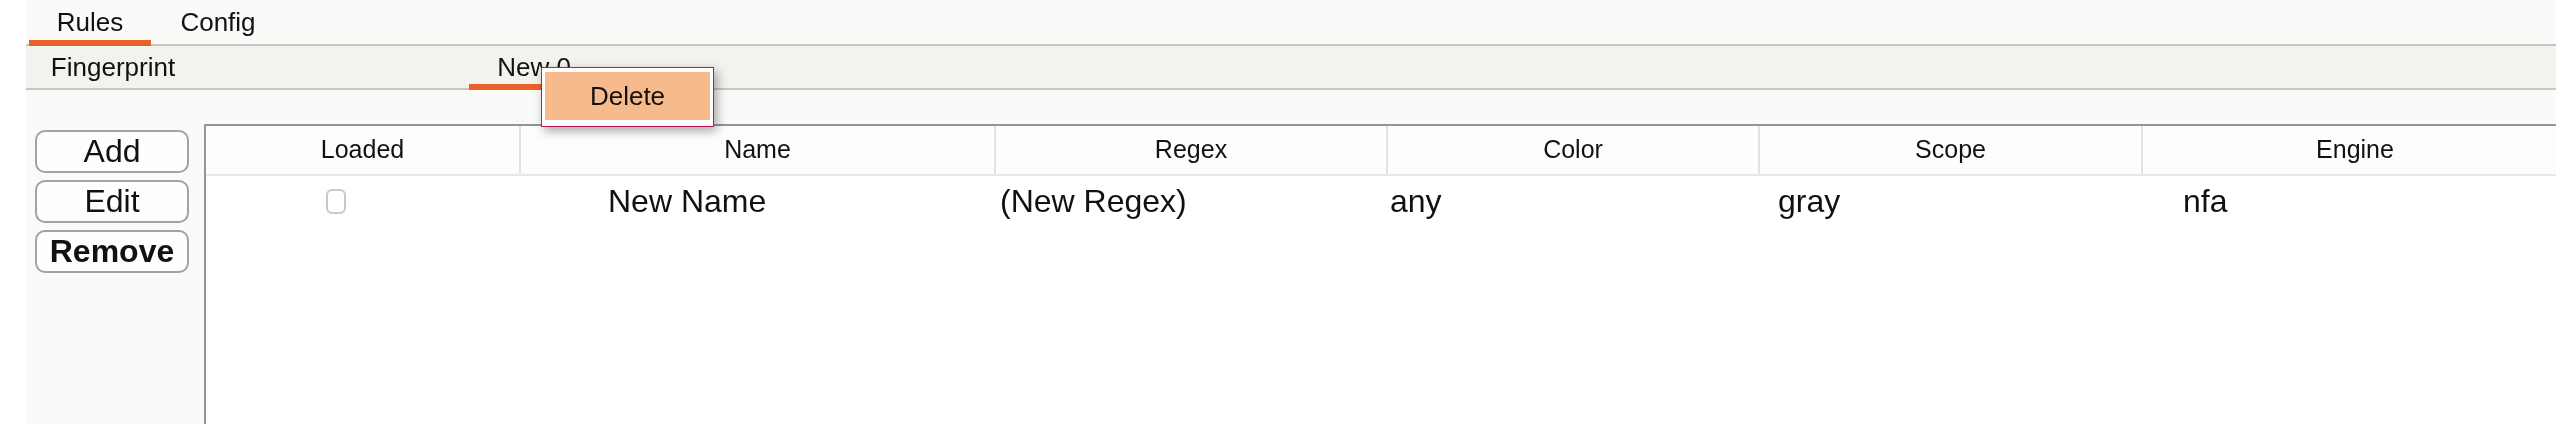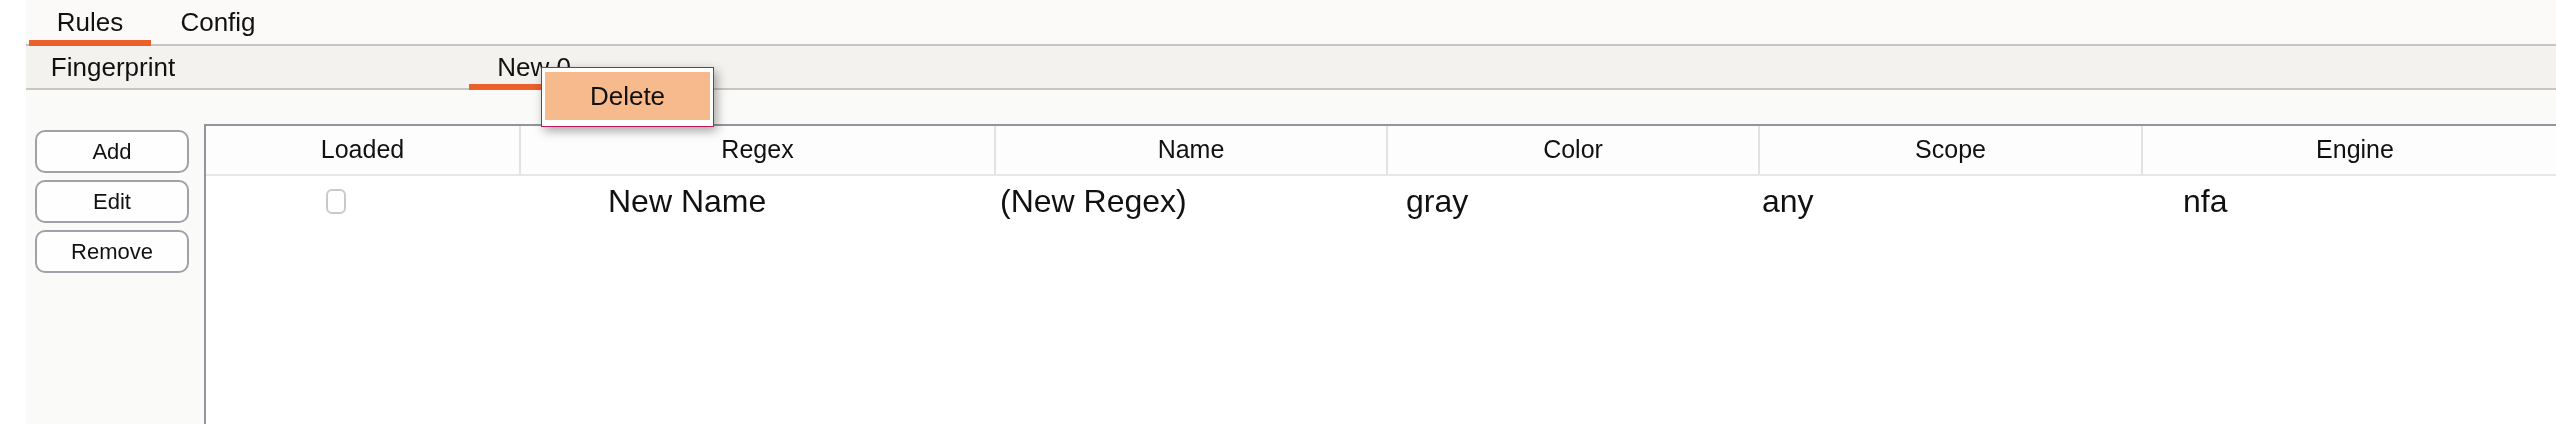--- a/index.html
+++ b/index.html
@@ -38,26 +38,26 @@
   .tab-new         { left: 443px; width: 130px; }
   .new-underline { position: absolute; left: 443px; top: 84px; width: 130px; height: 6px; background: var(--accent); }
 
   
   .content { position: absolute; left: 0; top: 90px; width: 2556px; height: 334px; background: #fafaf9; }
 
   
   .side-btn {
     position: absolute; left: 9px; width: 154px; height: 43px;
     box-sizing: border-box; border: 2px solid #a1a1a9; border-radius: 10px;
-    background: #fefefe; font-size: 22px; line-height: 39px; text-align: center;
+    background: #fefefe; font-size: 32px; line-height: 39px; text-align: center;
     font-family: inherit; color: #111; padding: 0; cursor: default;
   }
   .btn-add    { top: 130px; }
   .btn-edit   { top: 180px; }
-  .btn-remove { top: 230px; }
+  .btn-remove { top: 230px; font-weight: bold; }
 
   
   .table {
     position: absolute; left: 178px; top: 124px; width: 2365px; height: 300px;
     box-sizing: border-box; background: #ffffff;
     border: 2px solid #94949c; border-bottom: none;
   }
   .thead {
     display: grid; grid-template-columns: 315px 475px 392px 372px 383px auto;
     height: 50px; background: #fdfdfd; border-bottom: 2px solid #e7e7e7;
@@ -115,34 +115,34 @@
 
   <div class="content"></div>
 
   <button class="side-btn btn-add">Add</button>
   <button class="side-btn btn-edit">Edit</button>
   <button class="side-btn btn-remove">Remove</button>
 
   <div class="table">
     <div class="thead">
       <div class="th">Loaded</div>
+      <div class="th">Name</div>
       <div class="th">Regex</div>
-      <div class="th">Name</div>
       <div class="th">Color</div>
       <div class="th">Scope</div>
       <div class="th">Engine</div>
     </div>
     <div class="trow">
       <div class="td td-loaded">
         <div class="checkbox"></div>
       </div>
       <div class="td td-name">New Name</div>
       <div class="td td-regex">(New Regex)</div>
+      <div class="td td-scope">any</div>
       <div class="td td-color">gray</div>
-      <div class="td td-scope">any</div>
       <div class="td td-engine">nfa</div>
     </div>
   </div>
 
   <div class="context-menu">
     <div class="menu-item">Delete</div>
   </div>
 
 </div>
 

